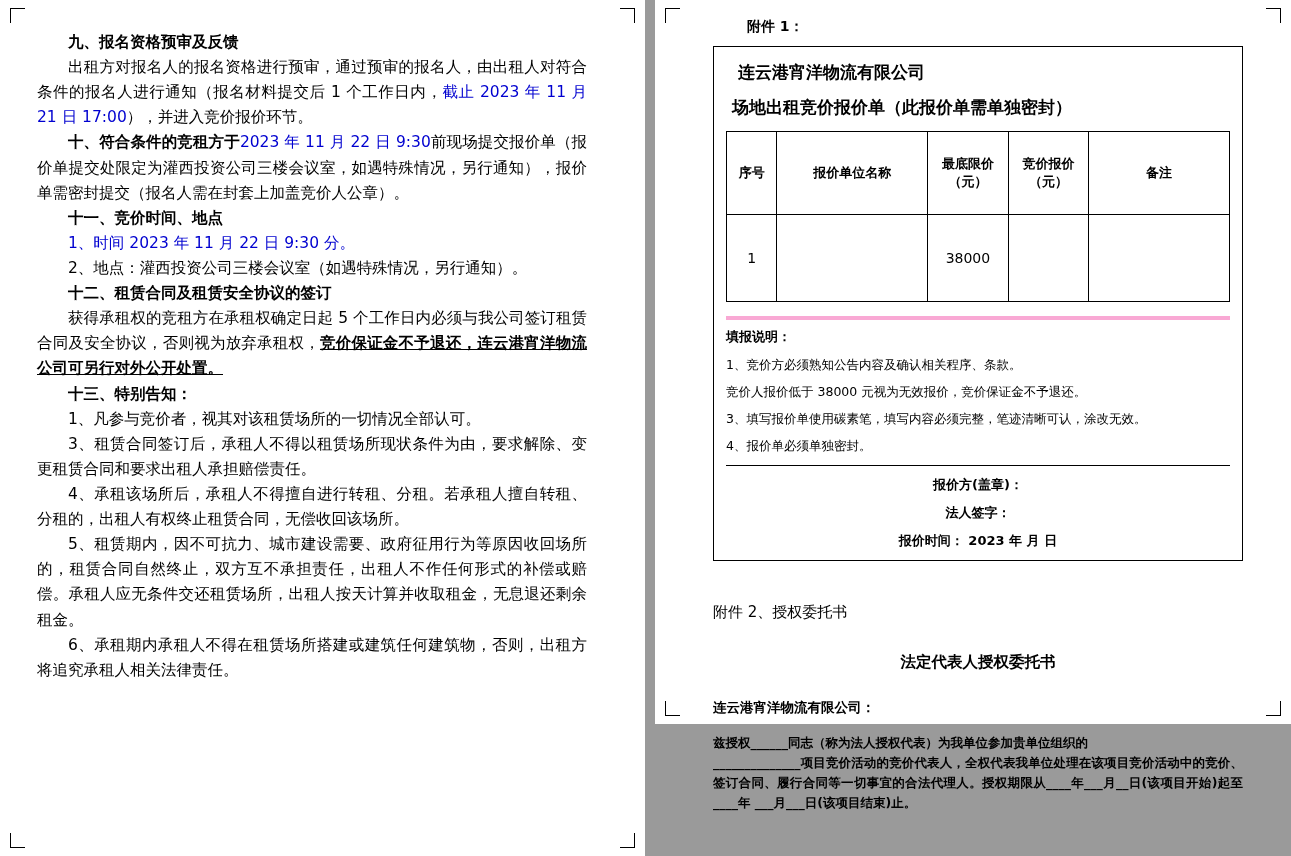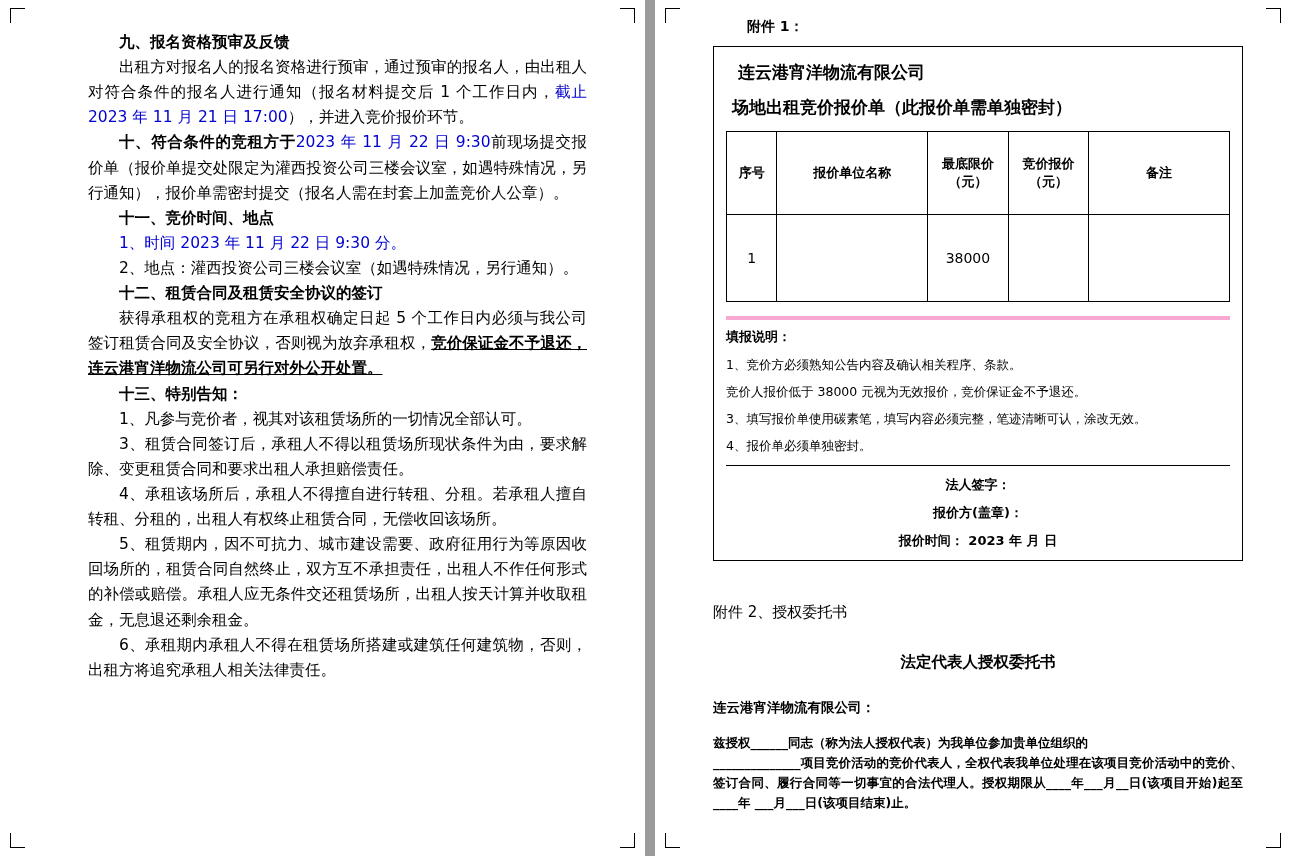--- a/index.html
+++ b/index.html
@@ -21,30 +21,30 @@
     background: #9a9a9a;
   }
   .page {
     position: relative;
     background: #ffffff;
     box-sizing: border-box;
   }
   .page-left {
     width: 645px;
     height: 856px;
-    padding: 30px 58px 0 88px;
+    padding: 30px 58px 0 37px;
   }
   .page-gap {
     width: 10px;
     height: 856px;
     background: #9a9a9a;
   }
   .page-right {
     width: 636px;
-    height: 856px;
+    height: 724px;
     padding: 18px 48px 0 58px;
   }
 
   
   .crop {
     position: absolute;
     width: 14px;
     height: 14px;
     pointer-events: none;
   }
@@ -243,22 +243,22 @@
 
         <div class="notes">
           <div class="notes-title">填报说明：</div>
           <p class="note-line">1、竞价方必须熟知公告内容及确认相关程序、条款。</p>
           <p class="note-line">竞价人报价低于 38000 元视为无效报价，竞价保证金不予退还。</p>
           <p class="note-line">3、填写报价单使用碳素笔，填写内容必须完整，笔迹清晰可认，涂改无效。</p>
           <p class="note-line">4、报价单必须单独密封。</p>
         </div>
 
         <div class="sign-block">
+          <p class="sign-line">报价方(盖章)：</p>
           <p class="sign-line">法人签字：</p>
-          <p class="sign-line">报价方(盖章)：</p>
           <p class="sign-line last">报价时间：   2023 年         月         日</p>
         </div>
       </div>
 
       <div class="attach2-title">附件 2、授权委托书</div>
 
       <div class="poa-title">法定代表人授权委托书</div>
 
       <div class="poa-to">连云港宵洋物流有限公司：</div>
 

